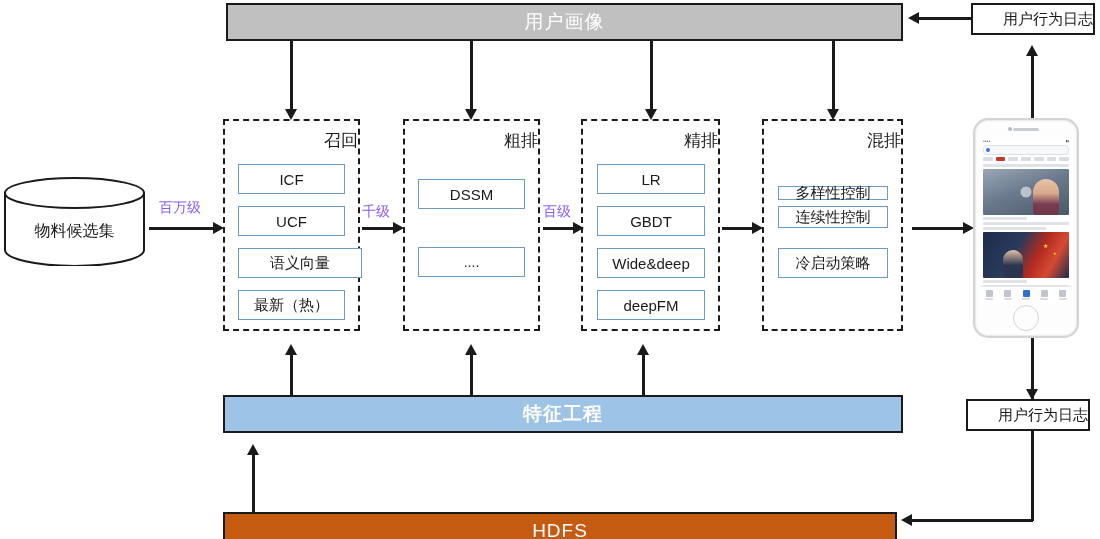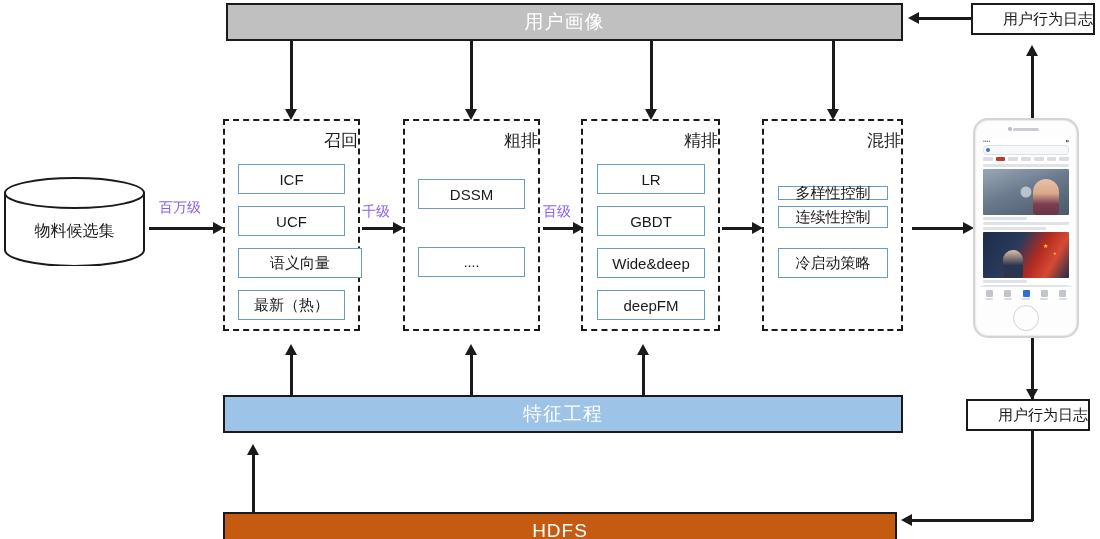--- a/index.html
+++ b/index.html
@@ -15,21 +15,21 @@
   }
   .abs{position:absolute;box-sizing:border-box;}
 
   
   .band{
     display:flex;align-items:center;justify-content:center;
     border:2px solid #1a1a1a;
     font-size:19px;letter-spacing:1px;
   }
   .band-gray{background:#c0c0c0;color:#ffffff;}
-  .band-blue{background:#9dc3e6;color:#ffffff;}
+  .band-blue{background:#9dc3e6;color:#ffffff;font-weight:bold;}
   .band-orange{background:#c55a11;color:#ffffff;}
 
   
   .stage{
     border:2.5px dashed #1a1a1a;
     background:transparent;
   }
   .stage-title{
     position:absolute;left:0;right:0;top:8px;
     text-align:right;font-size:17px;color:#1a1a1a;

